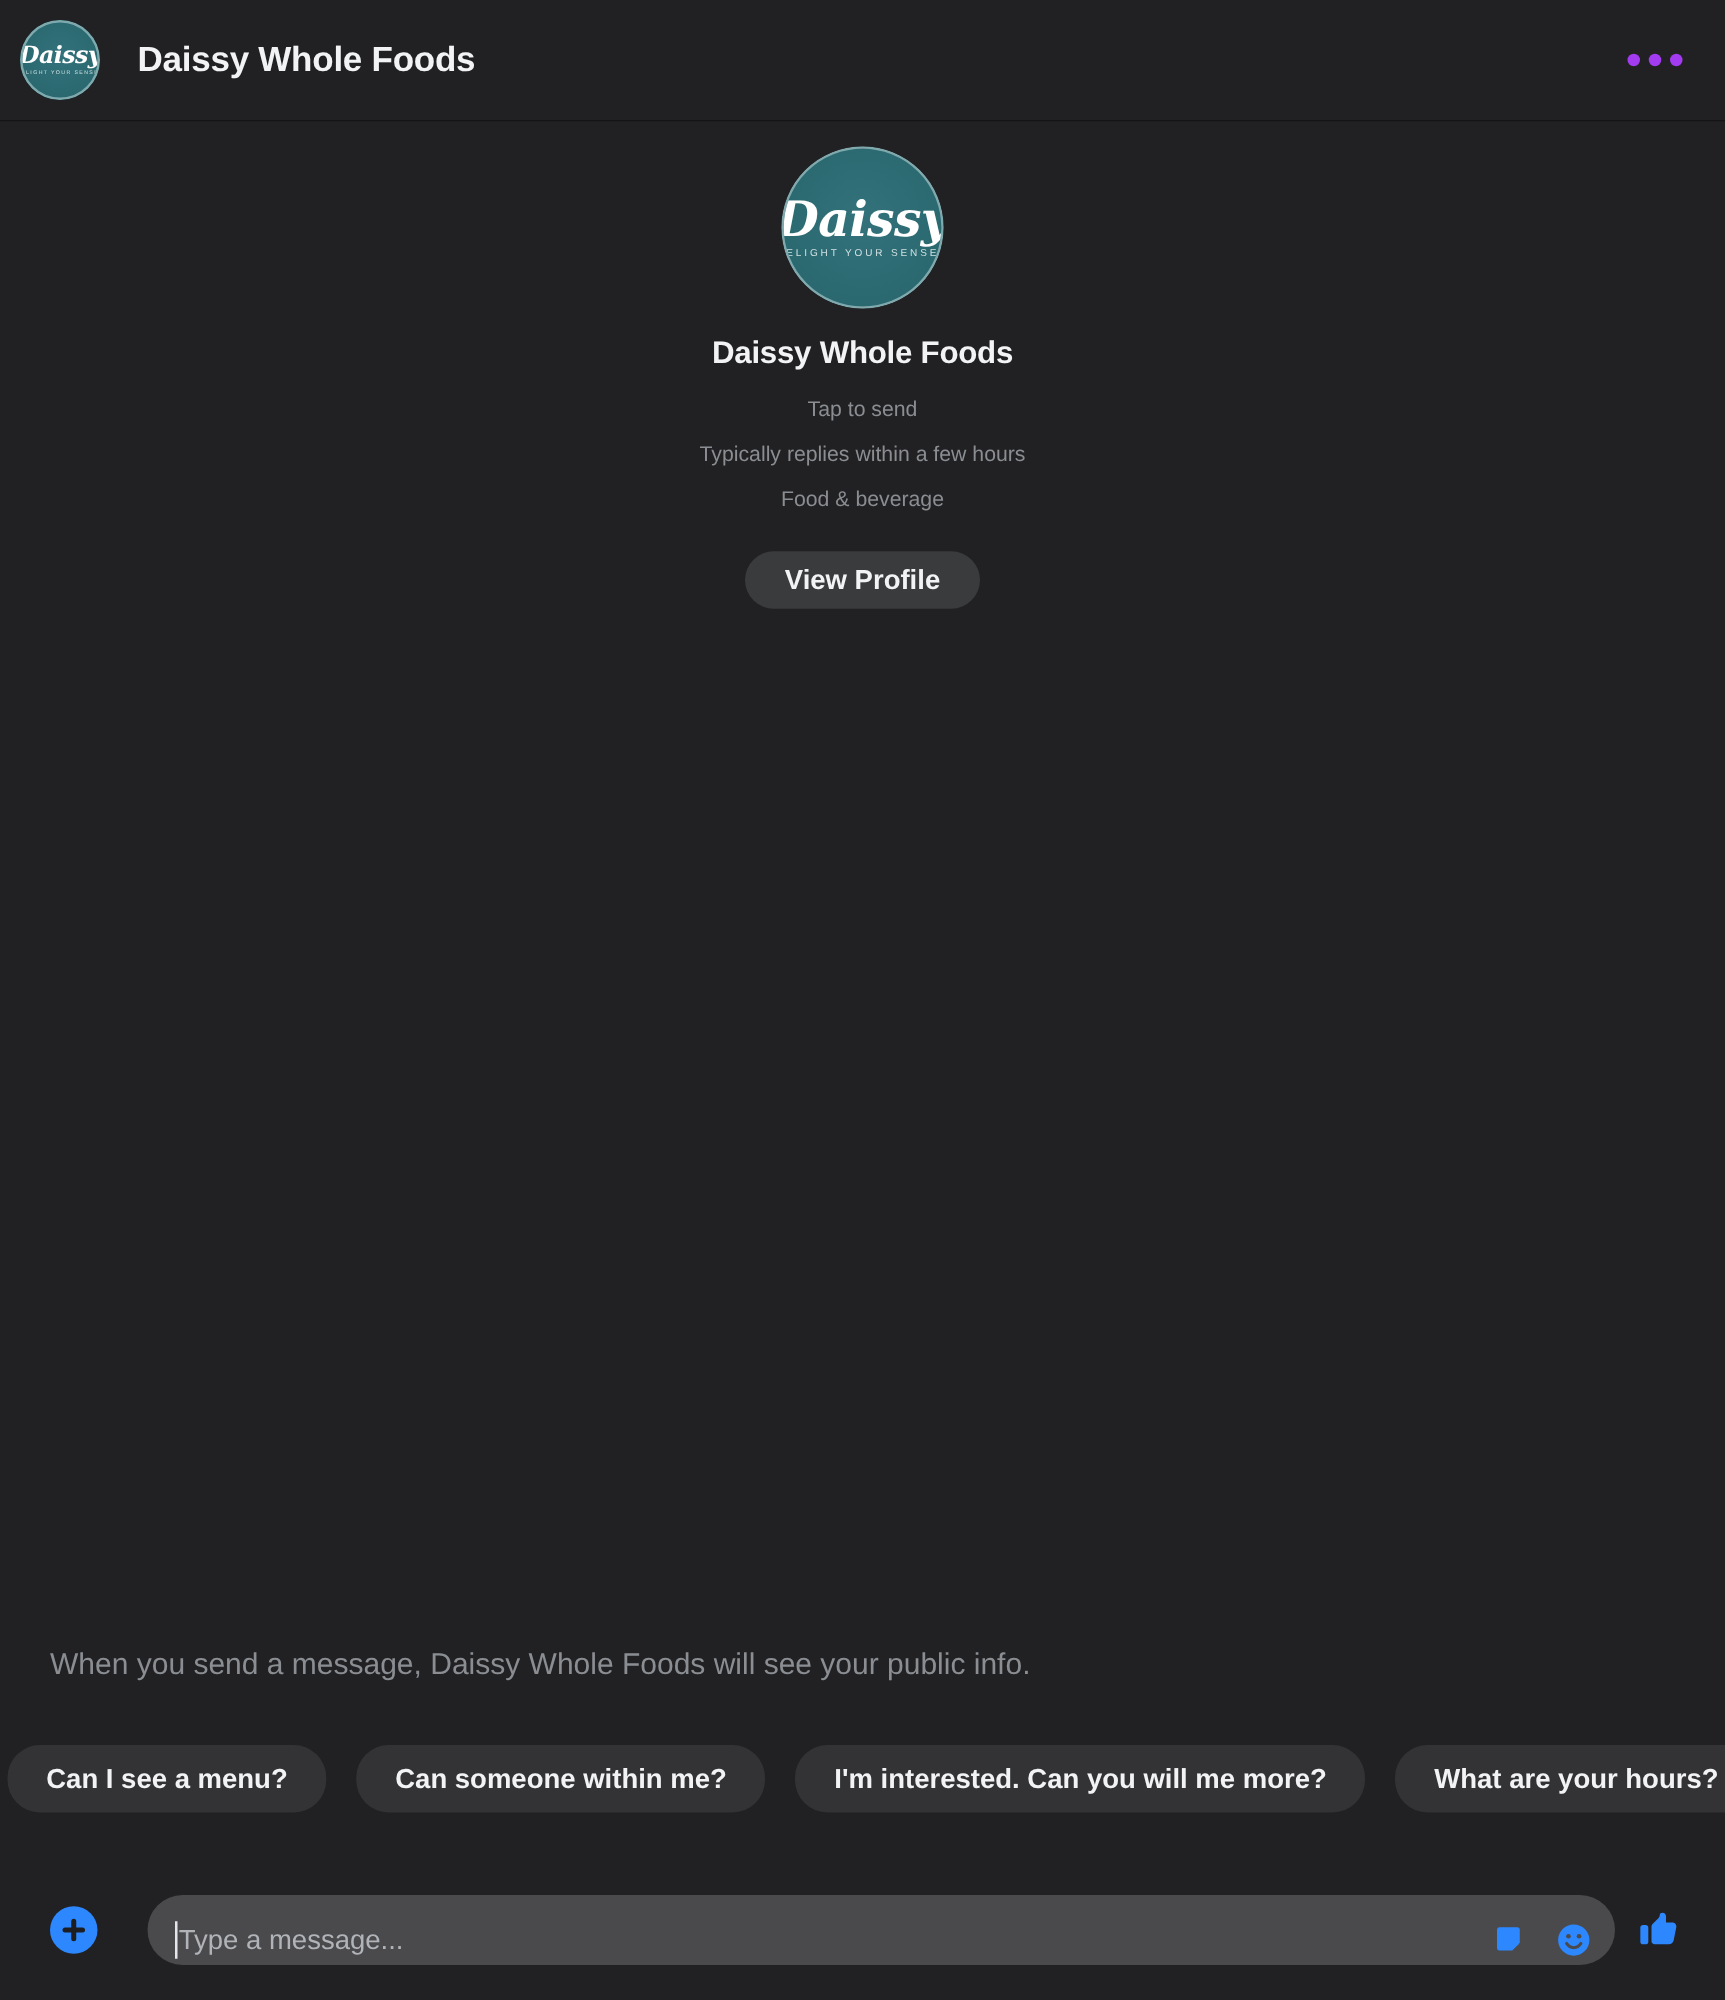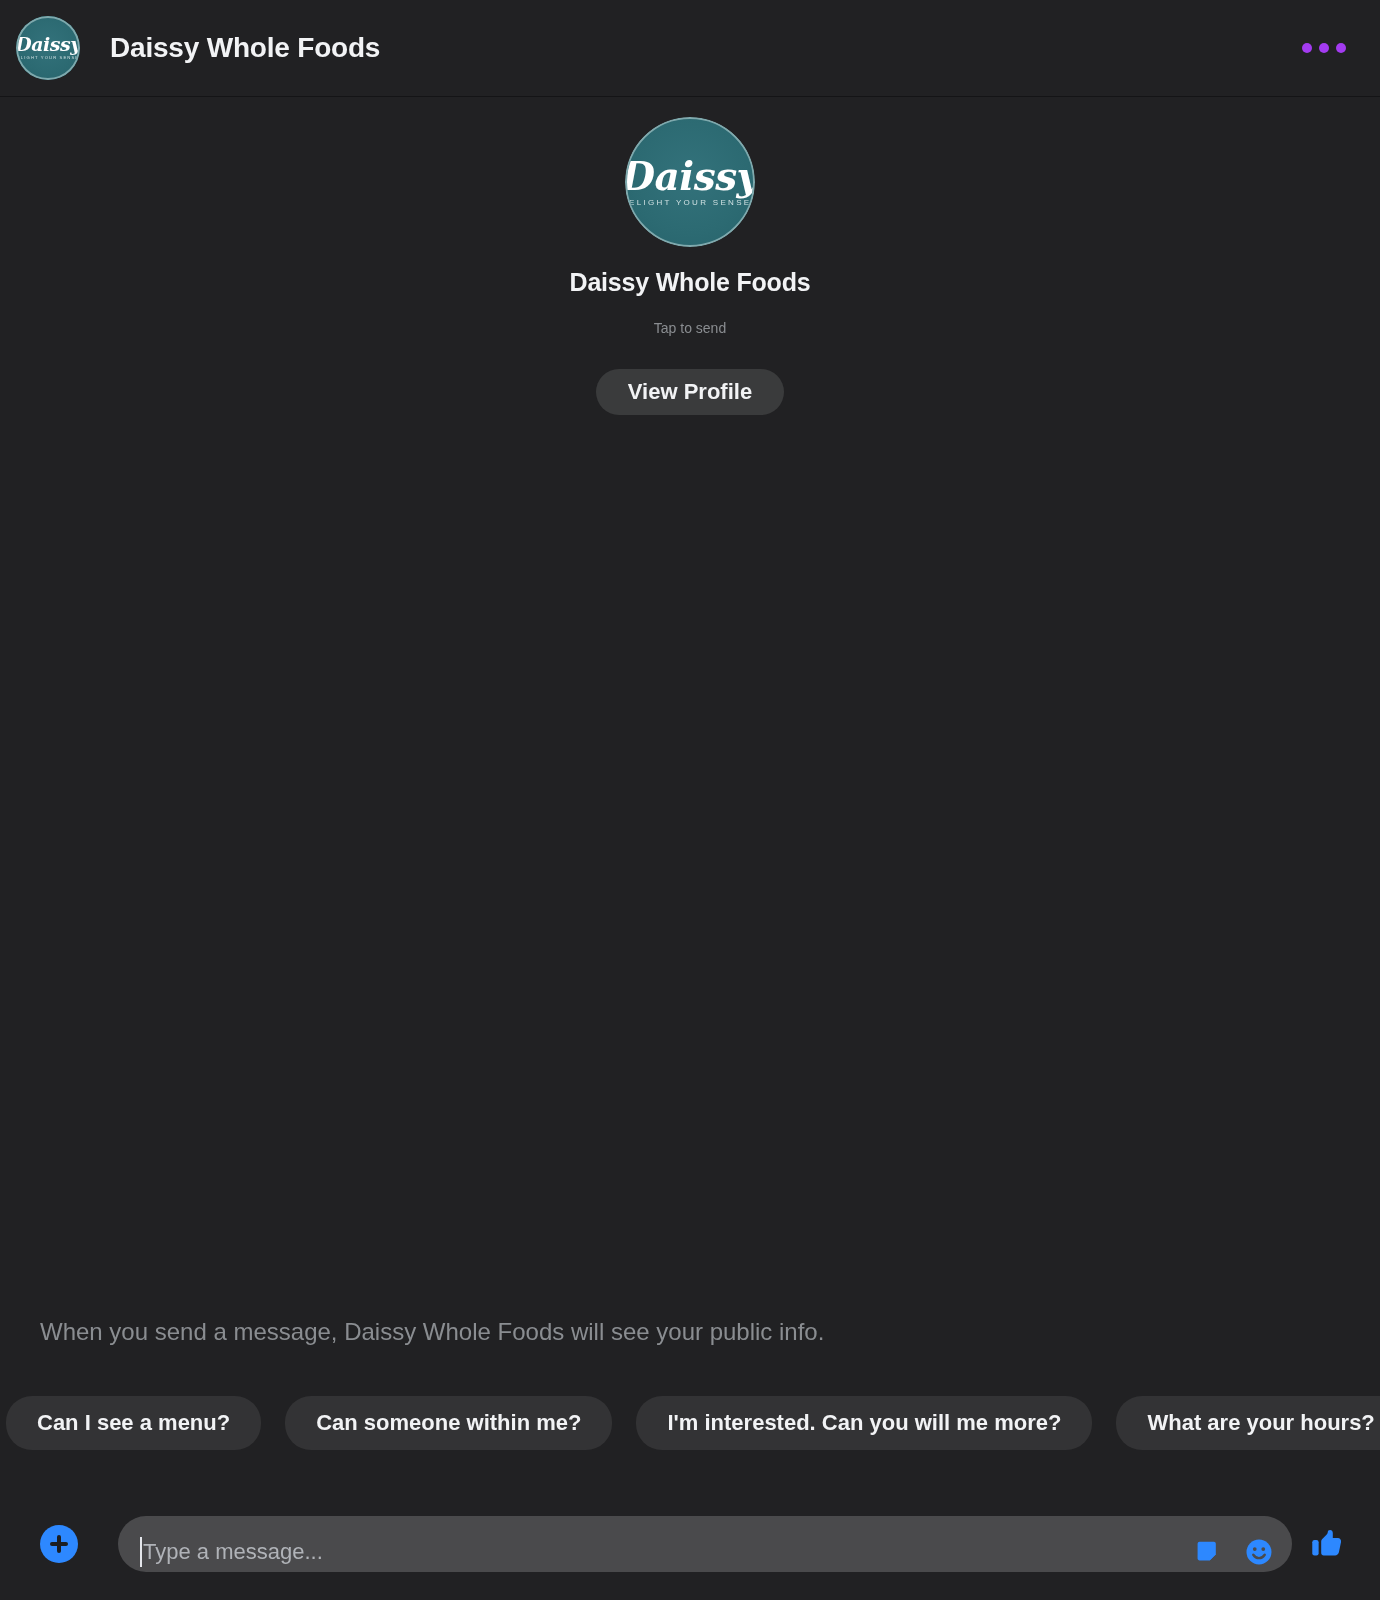--- a/index.html
+++ b/index.html
@@ -129,21 +129,21 @@
   .profile-name {
     margin-top: 21px;
     font-size: 25px;
     font-weight: 700;
     color: #f2f3f5;
     letter-spacing: -0.2px;
   }
 
   .profile-meta {
     margin-top: 13px;
-    font-size: 14px;
+    font-size: 17px;
     color: #8a8d91;
     line-height: 36px;
     text-align: center;
   }
 
   .view-profile-btn {
     margin-top: 23px;
     background: #3a3b3c;
     color: #f2f3f5;
     font-size: 22px;
@@ -299,20 +299,22 @@
         <div class="logo-circle">
           <div class="logo-script">Daissy</div>
           <div class="logo-sub">Delight Your Senses</div>
         </div>
       </div>
 
       <div class="profile-name">Daissy Whole Foods</div>
 
       <div class="profile-meta">
         <div>Tap to send</div>
+        <div>Typically replies within a few hours</div>
+        <div>Food &amp; beverage</div>
       </div>
 
       <button class="view-profile-btn">View Profile</button>
     </div>
 
     <div class="thread-spacer"></div>
 
     <div class="privacy-note">When you send a message, Daissy Whole Foods will see your public info.</div>
 
     <div class="quick-replies">

